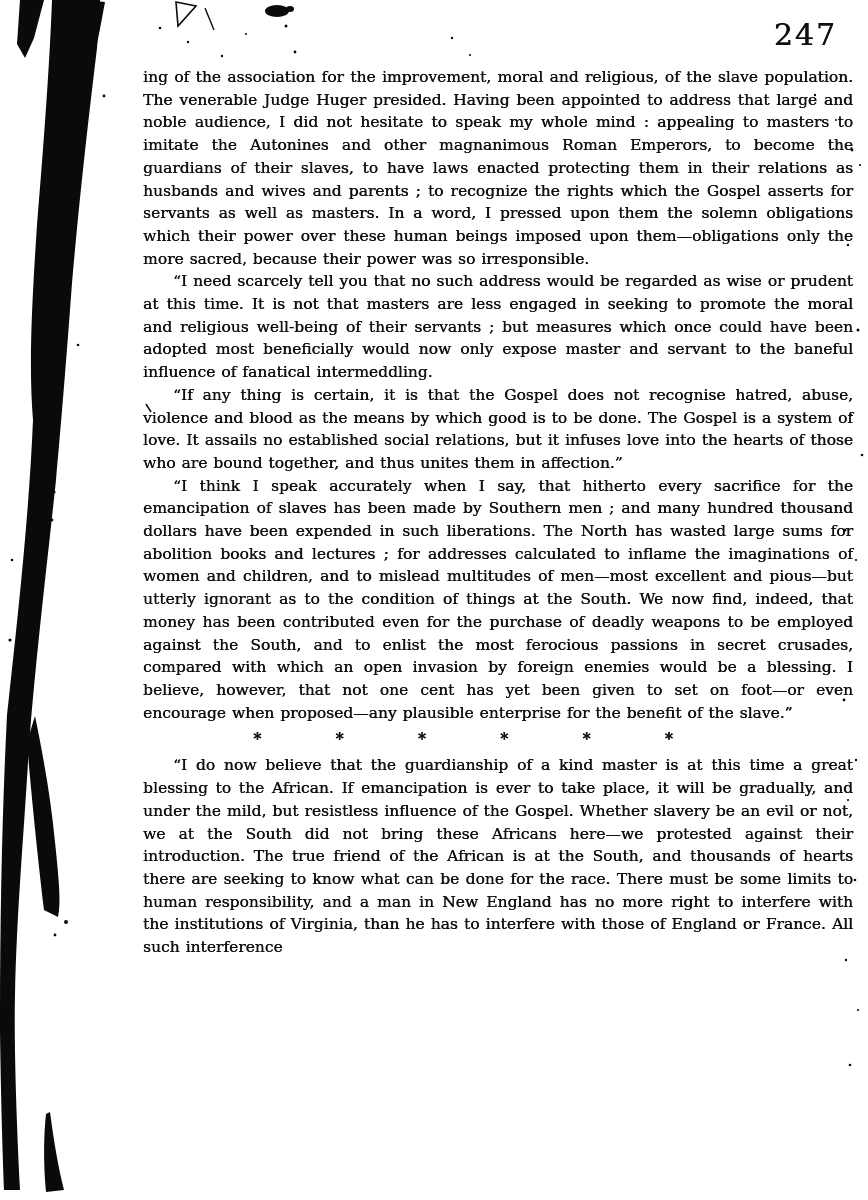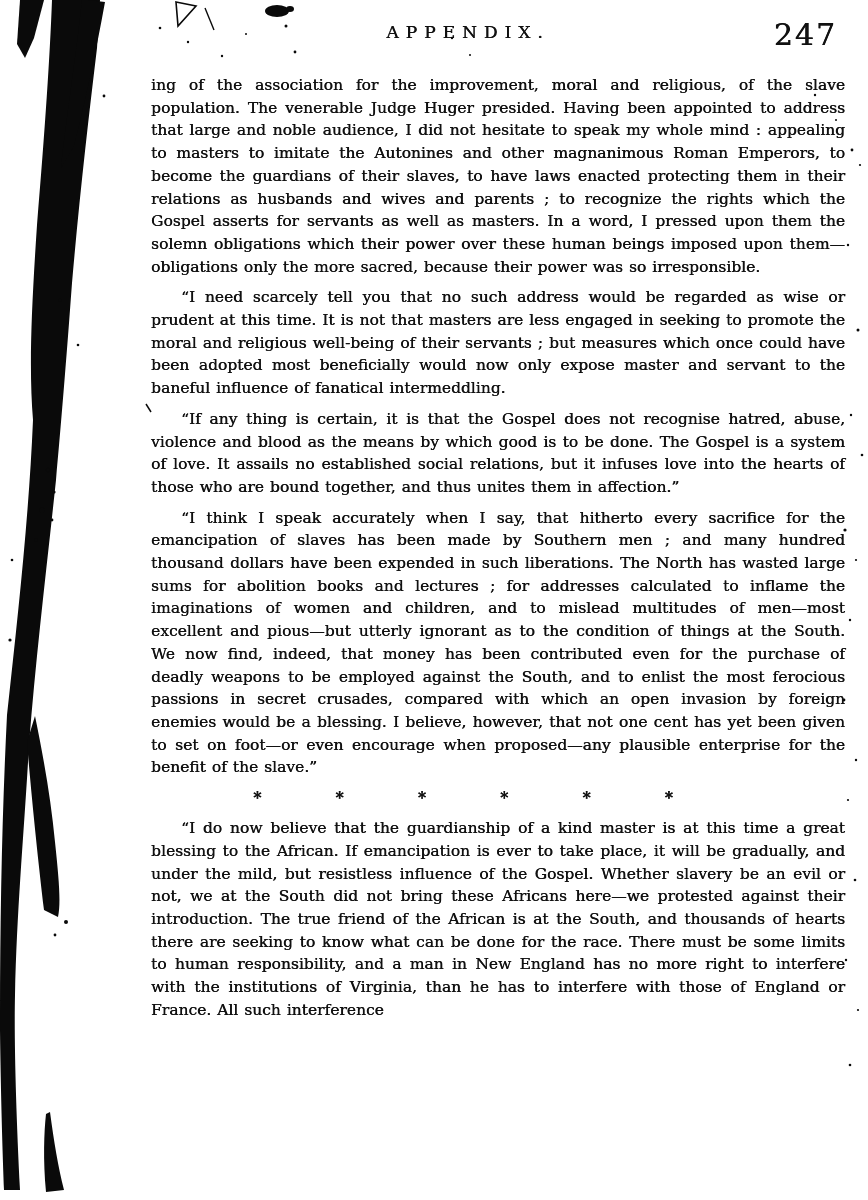--- a/index.html
+++ b/index.html
@@ -27,21 +27,21 @@
     letter-spacing:2px;
     text-shadow:0.4px 0 0 currentColor;
   }
   .text-block{
     position:absolute;left:143px;top:66px;width:710px;
     font-size:15.5px;
     line-height:22.7px;
     text-align:justify;
   }
   .para{
-    margin:8px;
+    margin:0;
     text-indent:30px;
     text-shadow:0.35px 0 0 currentColor;
     word-spacing:1px;
   }
   .para.no-indent{text-indent:0;}
   .asterisk-row{
     display:flex;
     justify-content:space-between;
     width:420px;
     margin:4px 0 4px 110px;
@@ -54,21 +54,20 @@
     position:absolute;left:0;top:0;width:868px;height:1200px;
     pointer-events:none;
   }
 </style>
 </head>
 <body>
 
 <div class="page">
 
   <header class="page-header">
-    <div class="running-title">APPENDIX.</div>
     <div class="page-number">247</div>
   </header>
 
   <main class="text-block">
     <p class="para no-indent">ing of the association for the improvement, moral and religious, of the slave population.  The venerable Judge Huger presided.  Having been appointed to address that large and noble audience, I did not hesitate to speak my whole mind : appealing to masters to imitate the Autonines and other magnanimous Roman Emperors, to become the guardians of their slaves, to have laws enacted protecting them in their relations as husbands and wives and parents ; to recognize the rights which the Gospel asserts for servants as well as masters.  In a word, I pressed upon them the solemn obligations which their power over these human beings imposed upon them—obligations only the more sacred, because their power was so irresponsible.</p>
     <p class="para">“I need scarcely tell you that no such address would be regarded as wise or prudent at this time.  It is not that masters are less engaged in seeking to promote the moral and religious well-being of their servants ; but measures which once could have been adopted most beneficially would now only expose master and servant to the baneful influence of fanatical intermeddling.</p>
     <p class="para">“If any thing is certain, it is that the Gospel does not recognise hatred, abuse, violence and blood as the means by which good is to be done.  The Gospel is a system of love.  It assails no established social relations, but it infuses love into the hearts of those who are bound together, and thus unites them in affection.”</p>
     <p class="para">“I think I speak accurately when I say, that hitherto every sacrifice for the emancipation of slaves has been made by Southern men ; and many hundred thousand dollars have been expended in such liberations.  The North has wasted large sums for abolition books and lectures ; for addresses calculated to inflame the imaginations of women and children, and to mislead multitudes of men—most excellent and pious—but utterly ignorant as to the condition of things at the South.  We now find, indeed, that money has been contributed even for the purchase of deadly weapons to be employed against the South, and to enlist the most ferocious passions in secret crusades, compared with which an open invasion by foreign enemies would be a blessing.  I believe, however, that not one cent has yet been given to set on foot—or even encourage when proposed—any plausible enterprise for the benefit of the slave.”</p>
 
     <div class="asterisk-row">

